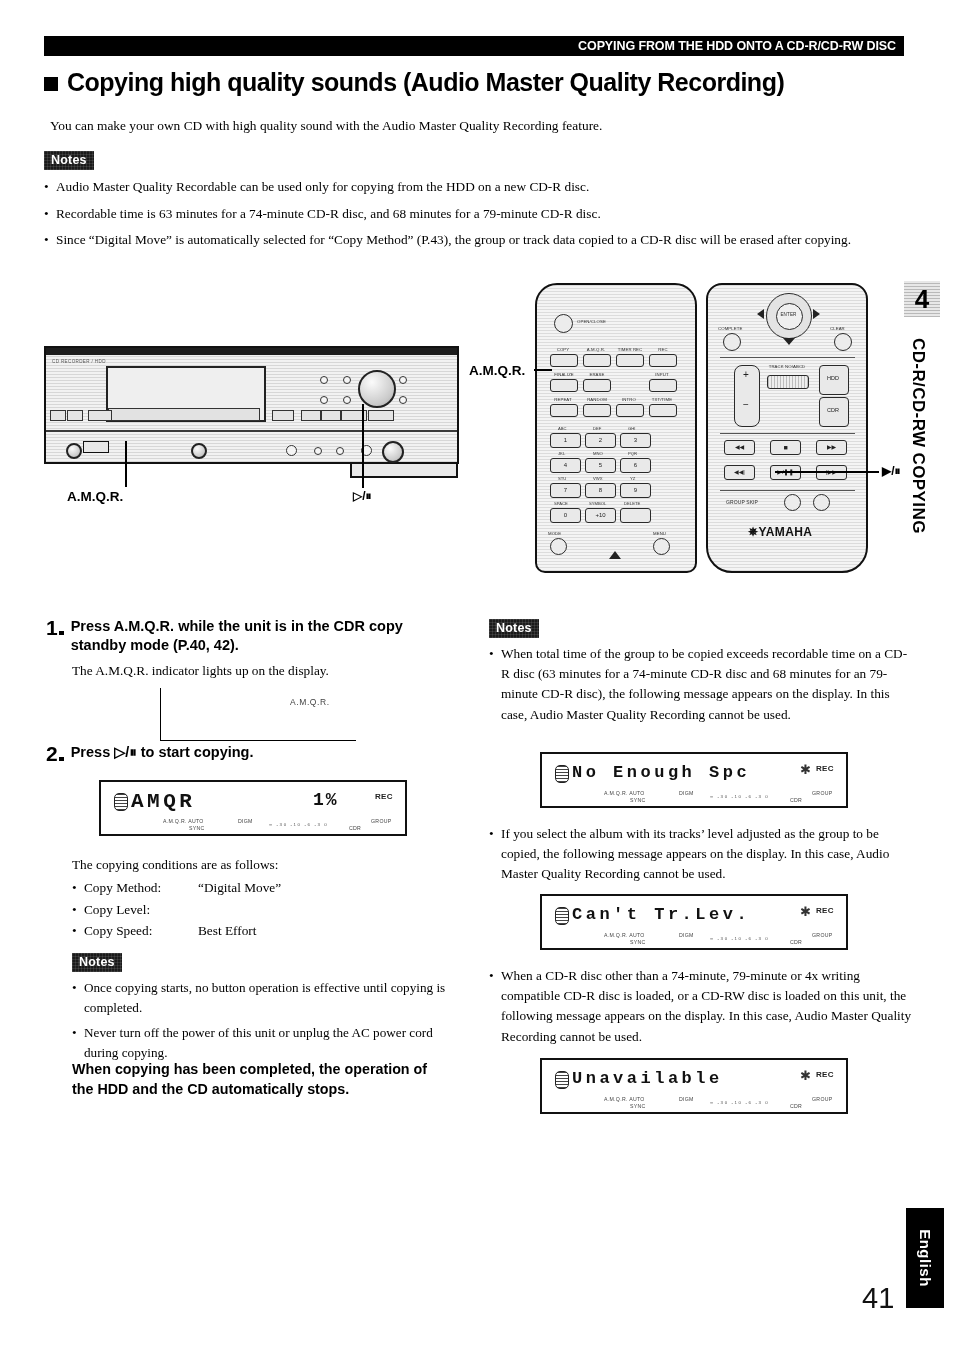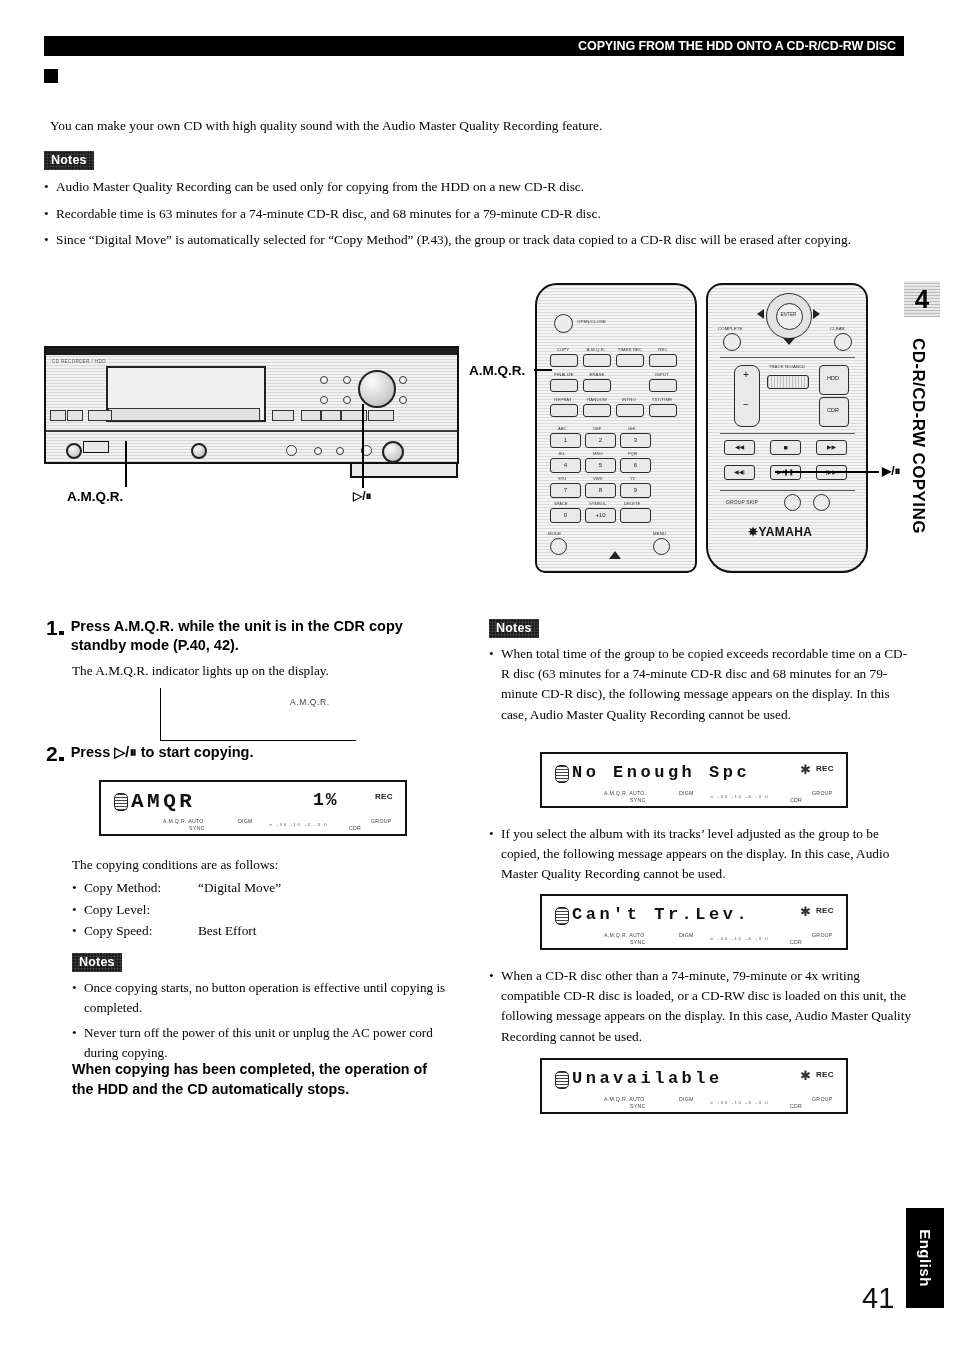--- a/index.html
+++ b/index.html
@@ -465,29 +465,30 @@
 </style>
 </head>
 <body>
 
 <div class="header-band">
   <div class="hdr-text">COPYING FROM THE HDD ONTO A CD-R/CD-RW DISC</div>
 </div>
 
 <div class="section-title">
   <span class="sq-bullet"></span>
+  <span>Copying high quality sounds (Audio Master Quality Recording)</span>
 </div>
 
 <div class="intro-line">You can make your own CD with high quality sound with the Audio Master Quality Recording feature.</div>
 
 <div class="notes-block" id="top-notes">
   <span class="notes-label">Notes</span>
   <div class="note-item">
     <span class="dot">•</span>
-    <span class="txt">Audio Master Quality Recording can be used only for copying from the HDD on a new CD-R disc.</span>
+    <span class="txt">Audio Master Quality Recordable can be used only for copying from the HDD on a new CD-R disc.</span>
   </div>
   <div class="note-item">
     <span class="dot">•</span>
     <span class="txt">Recordable time is 63 minutes for a 74-minute CD-R disc, and 68 minutes for a 79-minute CD-R disc.</span>
   </div>
   <div class="note-item">
     <span class="dot">•</span>
     <span class="txt">Since “Digital Move” is automatically selected for “Copy Method” (P.43), the group or track data copied to a CD-R disc will be erased after copying.</span>
   </div>
 </div>

